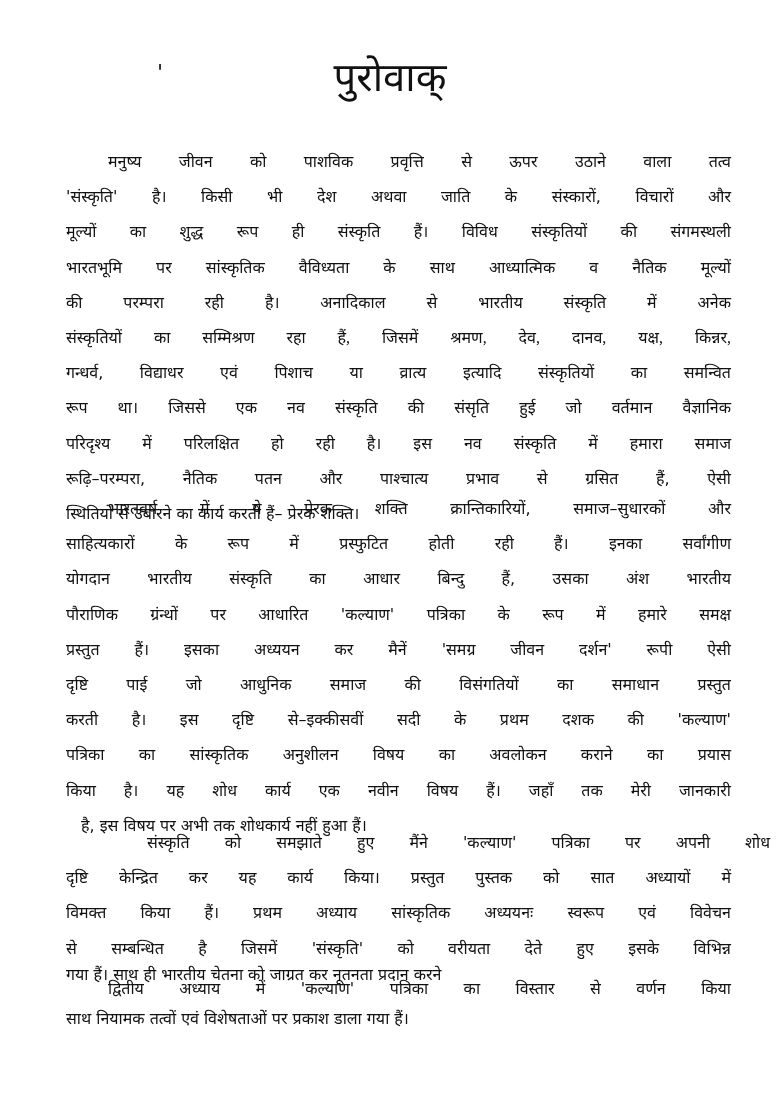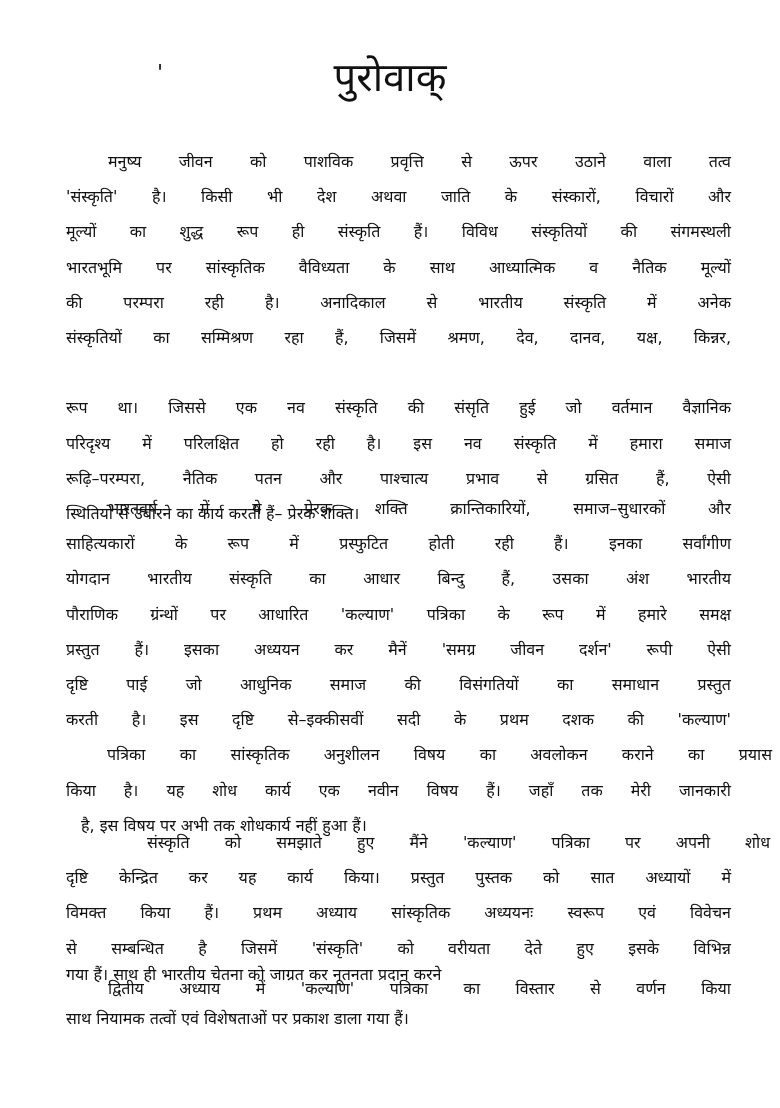--- a/index.html
+++ b/index.html
@@ -19,33 +19,34 @@
 
 <div class="page">
   <span class="mark">'</span>
   <div class="title">पुरोवाक्</div>
 
 <div class="line first" style="top: 142px;">मनुष्य जीवन को पाशविक प्रवृत्ति से ऊपर उठाने वाला तत्व</div>
     <div class="line" style="top: 177.2px;">'संस्कृति' है। किसी भी देश अथवा जाति के संस्कारों, विचारों और</div>
     <div class="line" style="top: 212.4px;">मूल्यों का शुद्ध रूप ही संस्कृति हैं। विविध संस्कृतियों की संगमस्थली</div>
     <div class="line" style="top: 247.6px;">भारतभूमि पर सांस्कृतिक वैविध्यता के साथ आध्यात्मिक व नैतिक मूल्यों</div>
     <div class="line" style="top: 282.8px;">की परम्परा रही है। अनादिकाल से भारतीय संस्कृति में अनेक</div>
-    <div class="line" style="top: 318px;">संस्कृतियों का सम्मिश्रण रहा हैं, जिसमें श्रमण, देव, दानव, यक्ष, किन्नर,</div>
+    <div class="line" style="top: 318px; font-family: Liberation Serif, serif;">संस्कृतियों का सम्मिश्रण रहा हैं, जिसमें श्रमण, देव, दानव, यक्ष, किन्नर,</div>
+    <div class="line" style="top: 353.2px;">गन्धर्व, विद्याधर एवं पिशाच या व्रात्य इत्यादि संस्कृतियों का समन्वित</div>
     <div class="line" style="top: 388.4px;">रूप था। जिससे एक नव संस्कृति की संसृति हुई जो वर्तमान वैज्ञानिक</div>
     <div class="line" style="top: 423.6px;">परिदृश्य में परिलक्षित हो रही है। इस नव संस्कृति में हमारा समाज</div>
     <div class="line" style="top: 458.8px;">रूढ़ि–परम्परा, नैतिक पतन और पाश्चात्य प्रभाव से ग्रसित हैं, ऐसी</div>
     <div class="line last" style="top: 494px;">स्थितियों से उबारने का कार्य करती हैं– प्रेरक शक्ति।</div>
     <div class="line first" style="top: 489px;">भारतवर्ष में ये प्रेरक शक्ति क्रान्तिकारियों, समाज–सुधारकों और</div>
     <div class="line" style="top: 524.2px;">साहित्यकारों के रूप में प्रस्फुटित होती रही हैं। इनका सर्वांगीण</div>
     <div class="line" style="top: 559.4px;">योगदान भारतीय संस्कृति का आधार बिन्दु हैं, उसका अंश भारतीय</div>
     <div class="line" style="top: 594.6px;">पौराणिक ग्रंन्थों पर आधारित 'कल्याण' पत्रिका के रूप में हमारे समक्ष</div>
     <div class="line" style="top: 629.8px;">प्रस्तुत हैं। इसका अध्ययन कर मैनें 'समग्र जीवन दर्शन' रूपी ऐसी</div>
     <div class="line" style="top: 665px;">दृष्टि पाई जो आधुनिक समाज की विसंगतियों का समाधान प्रस्तुत</div>
     <div class="line" style="top: 700.2px;">करती है। इस दृष्टि से–इक्कीसवीं सदी के प्रथम दशक की 'कल्याण'</div>
-    <div class="line" style="top: 735.4px; margin-left: 41px;">पत्रिका का सांस्कृतिक अनुशीलन विषय का अवलोकन कराने का प्रयास</div>
+    <div class="line" style="top: 735.4px;">पत्रिका का सांस्कृतिक अनुशीलन विषय का अवलोकन कराने का प्रयास</div>
     <div class="line" style="top: 770.6px;">किया है। यह शोध कार्य एक नवीन विषय हैं। जहाँ तक मेरी जानकारी</div>
     <div class="line last" style="top: 805.8px; margin-left: 15px;">है, इस विषय पर अभी तक शोधकार्य नहीं हुआ हैं।</div>
     <div class="line first" style="top: 823px; margin-left: 39px;">संस्कृति को समझाते हुए मैंने 'कल्याण' पत्रिका पर अपनी शोध</div>
     <div class="line" style="top: 858.2px;">दृष्टि केन्द्रित कर यह कार्य किया। प्रस्तुत पुस्तक को सात अध्यायों में</div>
     <div class="line" style="top: 893.4px;">विमक्त किया हैं। प्रथम अध्याय सांस्कृतिक अध्ययनः स्वरूप एवं विवेचन</div>
     <div class="line" style="top: 928.6px;">से सम्बन्धित है जिसमें 'संस्कृति' को वरीयता देते हुए इसके विभिन्न</div>
     <div class="line last" style="top: 999px;">साथ नियामक तत्वों एवं विशेषताओं पर प्रकाश डाला गया हैं।</div>
     <div class="line first" style="top: 969px;">द्वितीय अध्याय में 'कल्याण' पत्रिका का विस्तार से वर्णन किया</div>
     <div class="line last" style="top: 955px;">गया हैं। साथ ही भारतीय चेतना को जाग्रत कर नूतनता प्रदान करने</div>
   </div>

